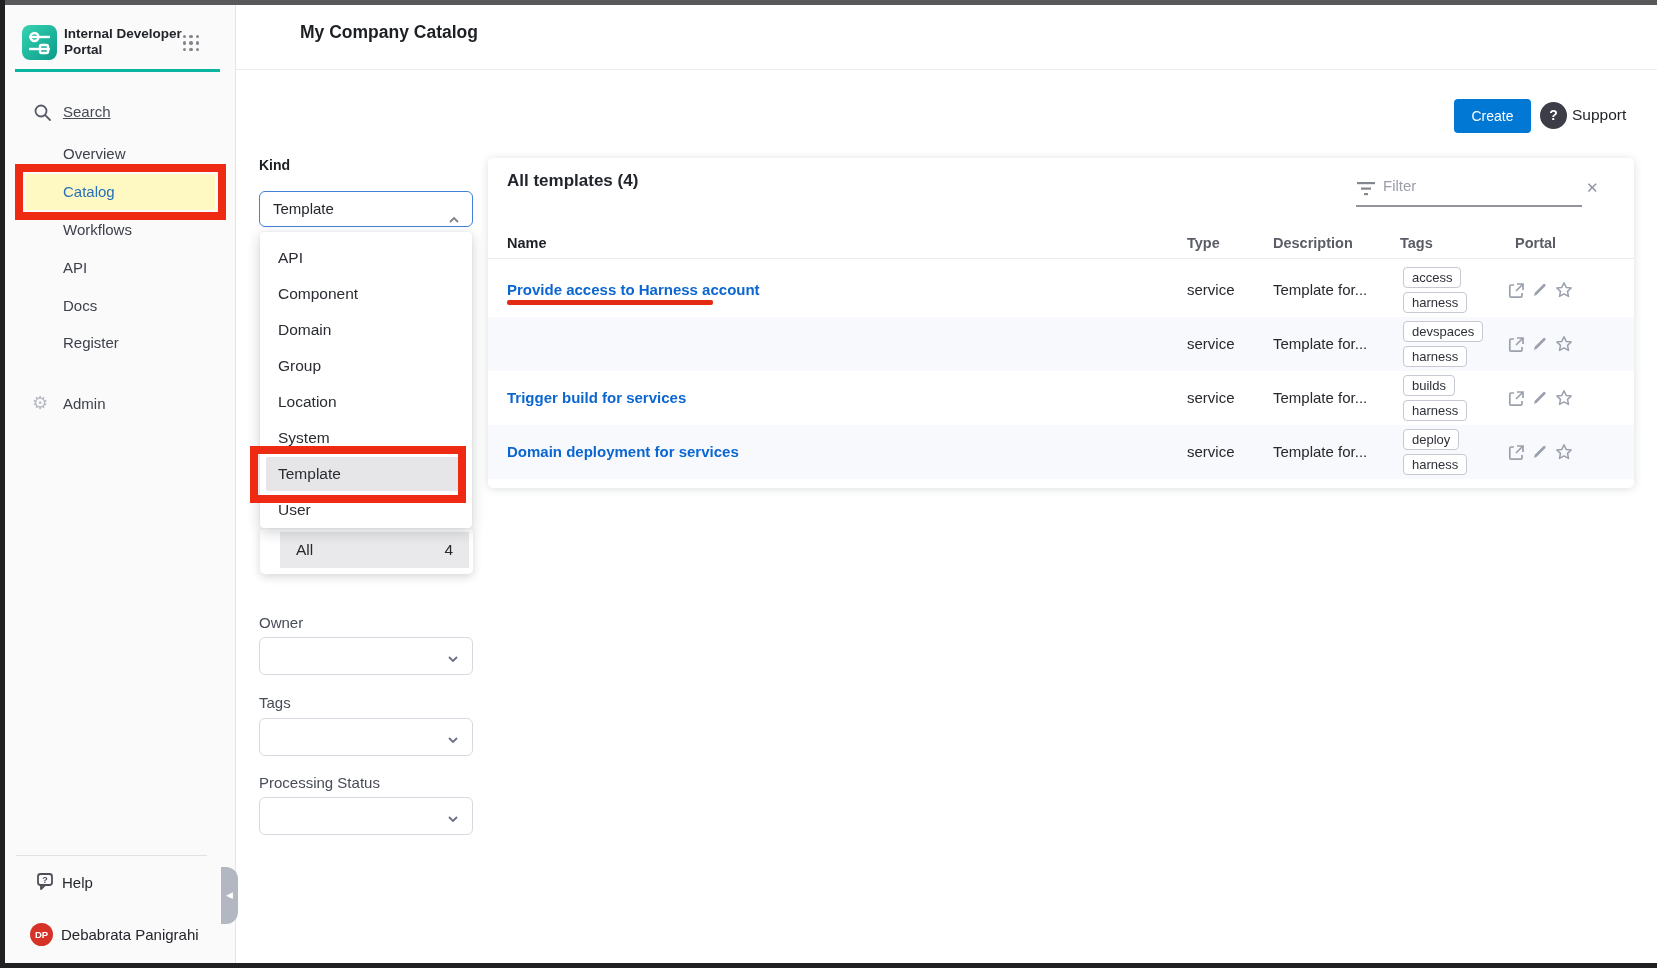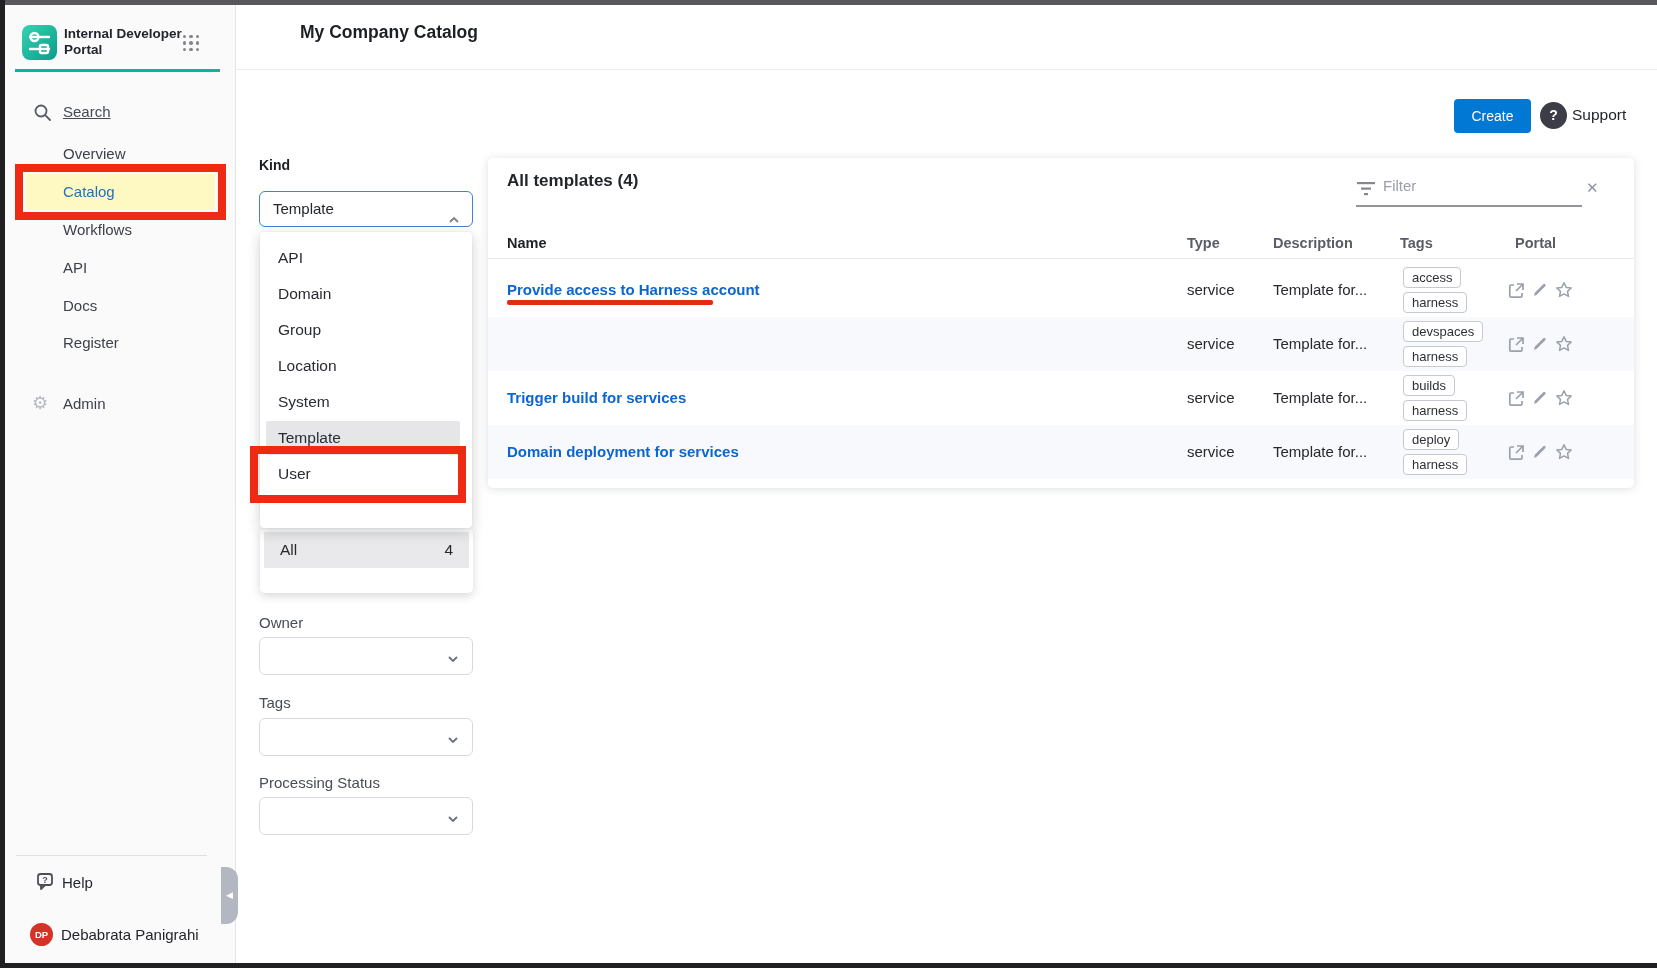--- a/index.html
+++ b/index.html
@@ -48,22 +48,22 @@
   .kind-label { left:259px; top:157px; font-size:14px; font-weight:bold; color:#1b1e23; }
   .kind-select { left:259px; top:191px; width:214px; height:36px; background:#fff;
     border:1px solid #4181d6; border-radius:6px; font-size:15px; color:#23262b;
     line-height:34px; padding-left:13px; }
   .chevron { position:absolute; width:12px; height:12px; }
   .dropdown { left:260px; top:232px; width:212px; height:296px; background:#fff; border-radius:4px;
     box-shadow:0 4px 14px rgba(25,30,40,.20), 0 0 2px rgba(25,30,40,.10); padding-top:8px; z-index:10; }
   .dd-item { height:36px; line-height:36px; padding-left:18px; font-size:15.5px; color:#292c32; }
   .dd-item.selected { background:#e6e6e8; margin:1px 12px 1px 6px; height:34px; line-height:34px;
     padding-left:12px; border-radius:2px; }
-  .all-card { left:260px; top:528px; width:213px; height:65px; background:#fff; border-radius:5px;
-    box-shadow:0 3px 10px rgba(0,0,0,.16); z-index:4; }
+  .all-card { left:260px; top:528px; width:213px; height:46px; background:#fff; border-radius:5px;
+    box-shadow:0 3px 10px rgba(0,0,0,.16); z-index:4;padding-left:16px; }
   .all-row { margin:4px; height:36px; background:#e9e9eb; line-height:36px; font-size:15.5px;
     color:#26282e; padding:0 16px; display:flex; justify-content:space-between; }
   .plain-select { width:214px; height:38px; background:#fff; border:1px solid #d8d9e0; border-radius:6px; }
 
   
   .card { left:488px; top:158px; width:1146px; height:330px; background:#fff; border-radius:5px;
     box-shadow:0 1px 8px rgba(40,50,60,.16); }
   .card-title { left:19px; top:13px; font-size:17px; font-weight:bold; color:#22262c; }
   .filter-input { left:895px; top:19px; width:185px; border:none; outline:none; background:transparent;
     font-size:15px; font-family:inherit; color:#33363d; }
@@ -174,20 +174,21 @@
   <span>Template</span>
   <span class="chevron" style="right:12px; top:12px;">
     <svg width="12" height="12" viewBox="0 0 12 12">
         <polyline points="2,8 6,4 10,8" fill="none" stroke="#7d8089" stroke-width="1.8"></polyline>
       </svg>
   </span>
 </div>
 
 <div class="abs dropdown">
   <div class="dd-item">API</div>
+  <div class="dd-item">Component</div>
   <div class="dd-item">Domain</div>
   <div class="dd-item">Group</div>
   <div class="dd-item">Location</div>
   <div class="dd-item">System</div>
   <div class="dd-item selected">Template</div>
   <div class="dd-item">User</div>
 </div>
 
 <div class="abs all-card">
   <div class="all-row">

